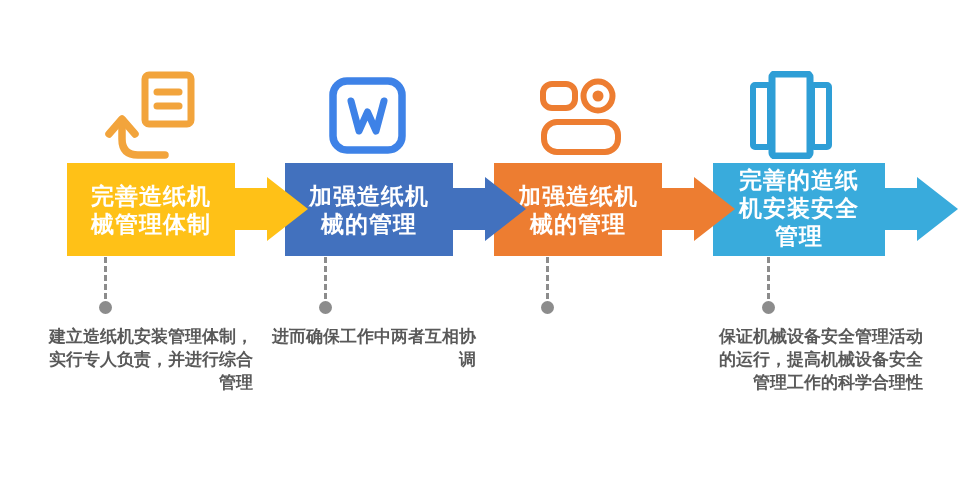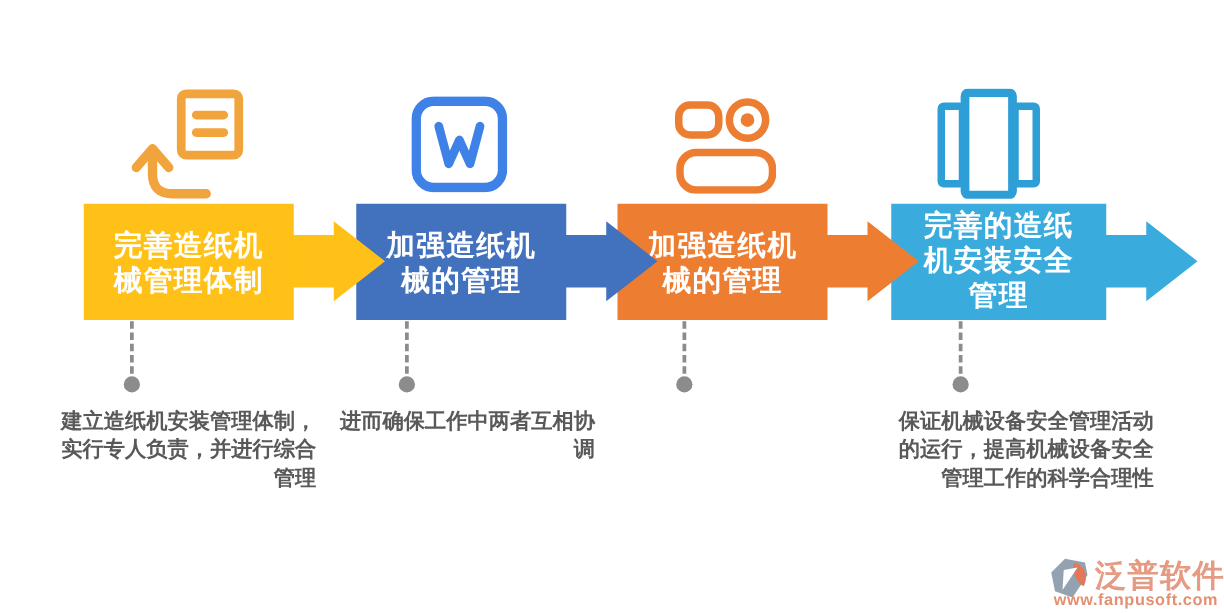--- a/index.html
+++ b/index.html
@@ -120,23 +120,14 @@
   </div>
 
   <svg class="arrow arrow4" viewBox="0 0 74 64">
     <polygon points="0,11 33,11 33,0 74,32 33,64 33,53 0,53" fill="#39ABDC"></polygon>
   </svg>
 
   <div class="connector conn4"></div>
   <div class="dot dot4"></div>
   <div class="desc desc4">保证机械设备安全管理活动的运行，提高机械设备安全管理工作的科学合理性</div>
 
-  <div class="watermark">
-    <svg class="wm-logo" width="34" height="33" viewBox="0 0 34 33">
-      <polygon points="12,1 28,4 30,14 18,32 4,27 1,12" fill="#93A2B1"></polygon>
-      <path d="M20,4 C28,7 31,15 27,23 C22,21 18,14 19,5 Z" fill="#E2785A"></path>
-      <path d="M11,10 L22,8 L10,26 Z" fill="#ffffff"></path>
-    </svg>
-    <span class="wm-brand">泛普软件</span>
-    <span class="wm-url">www.fanpusoft.com</span>
-  </div>
 
 </div>
 
 </body></html>

